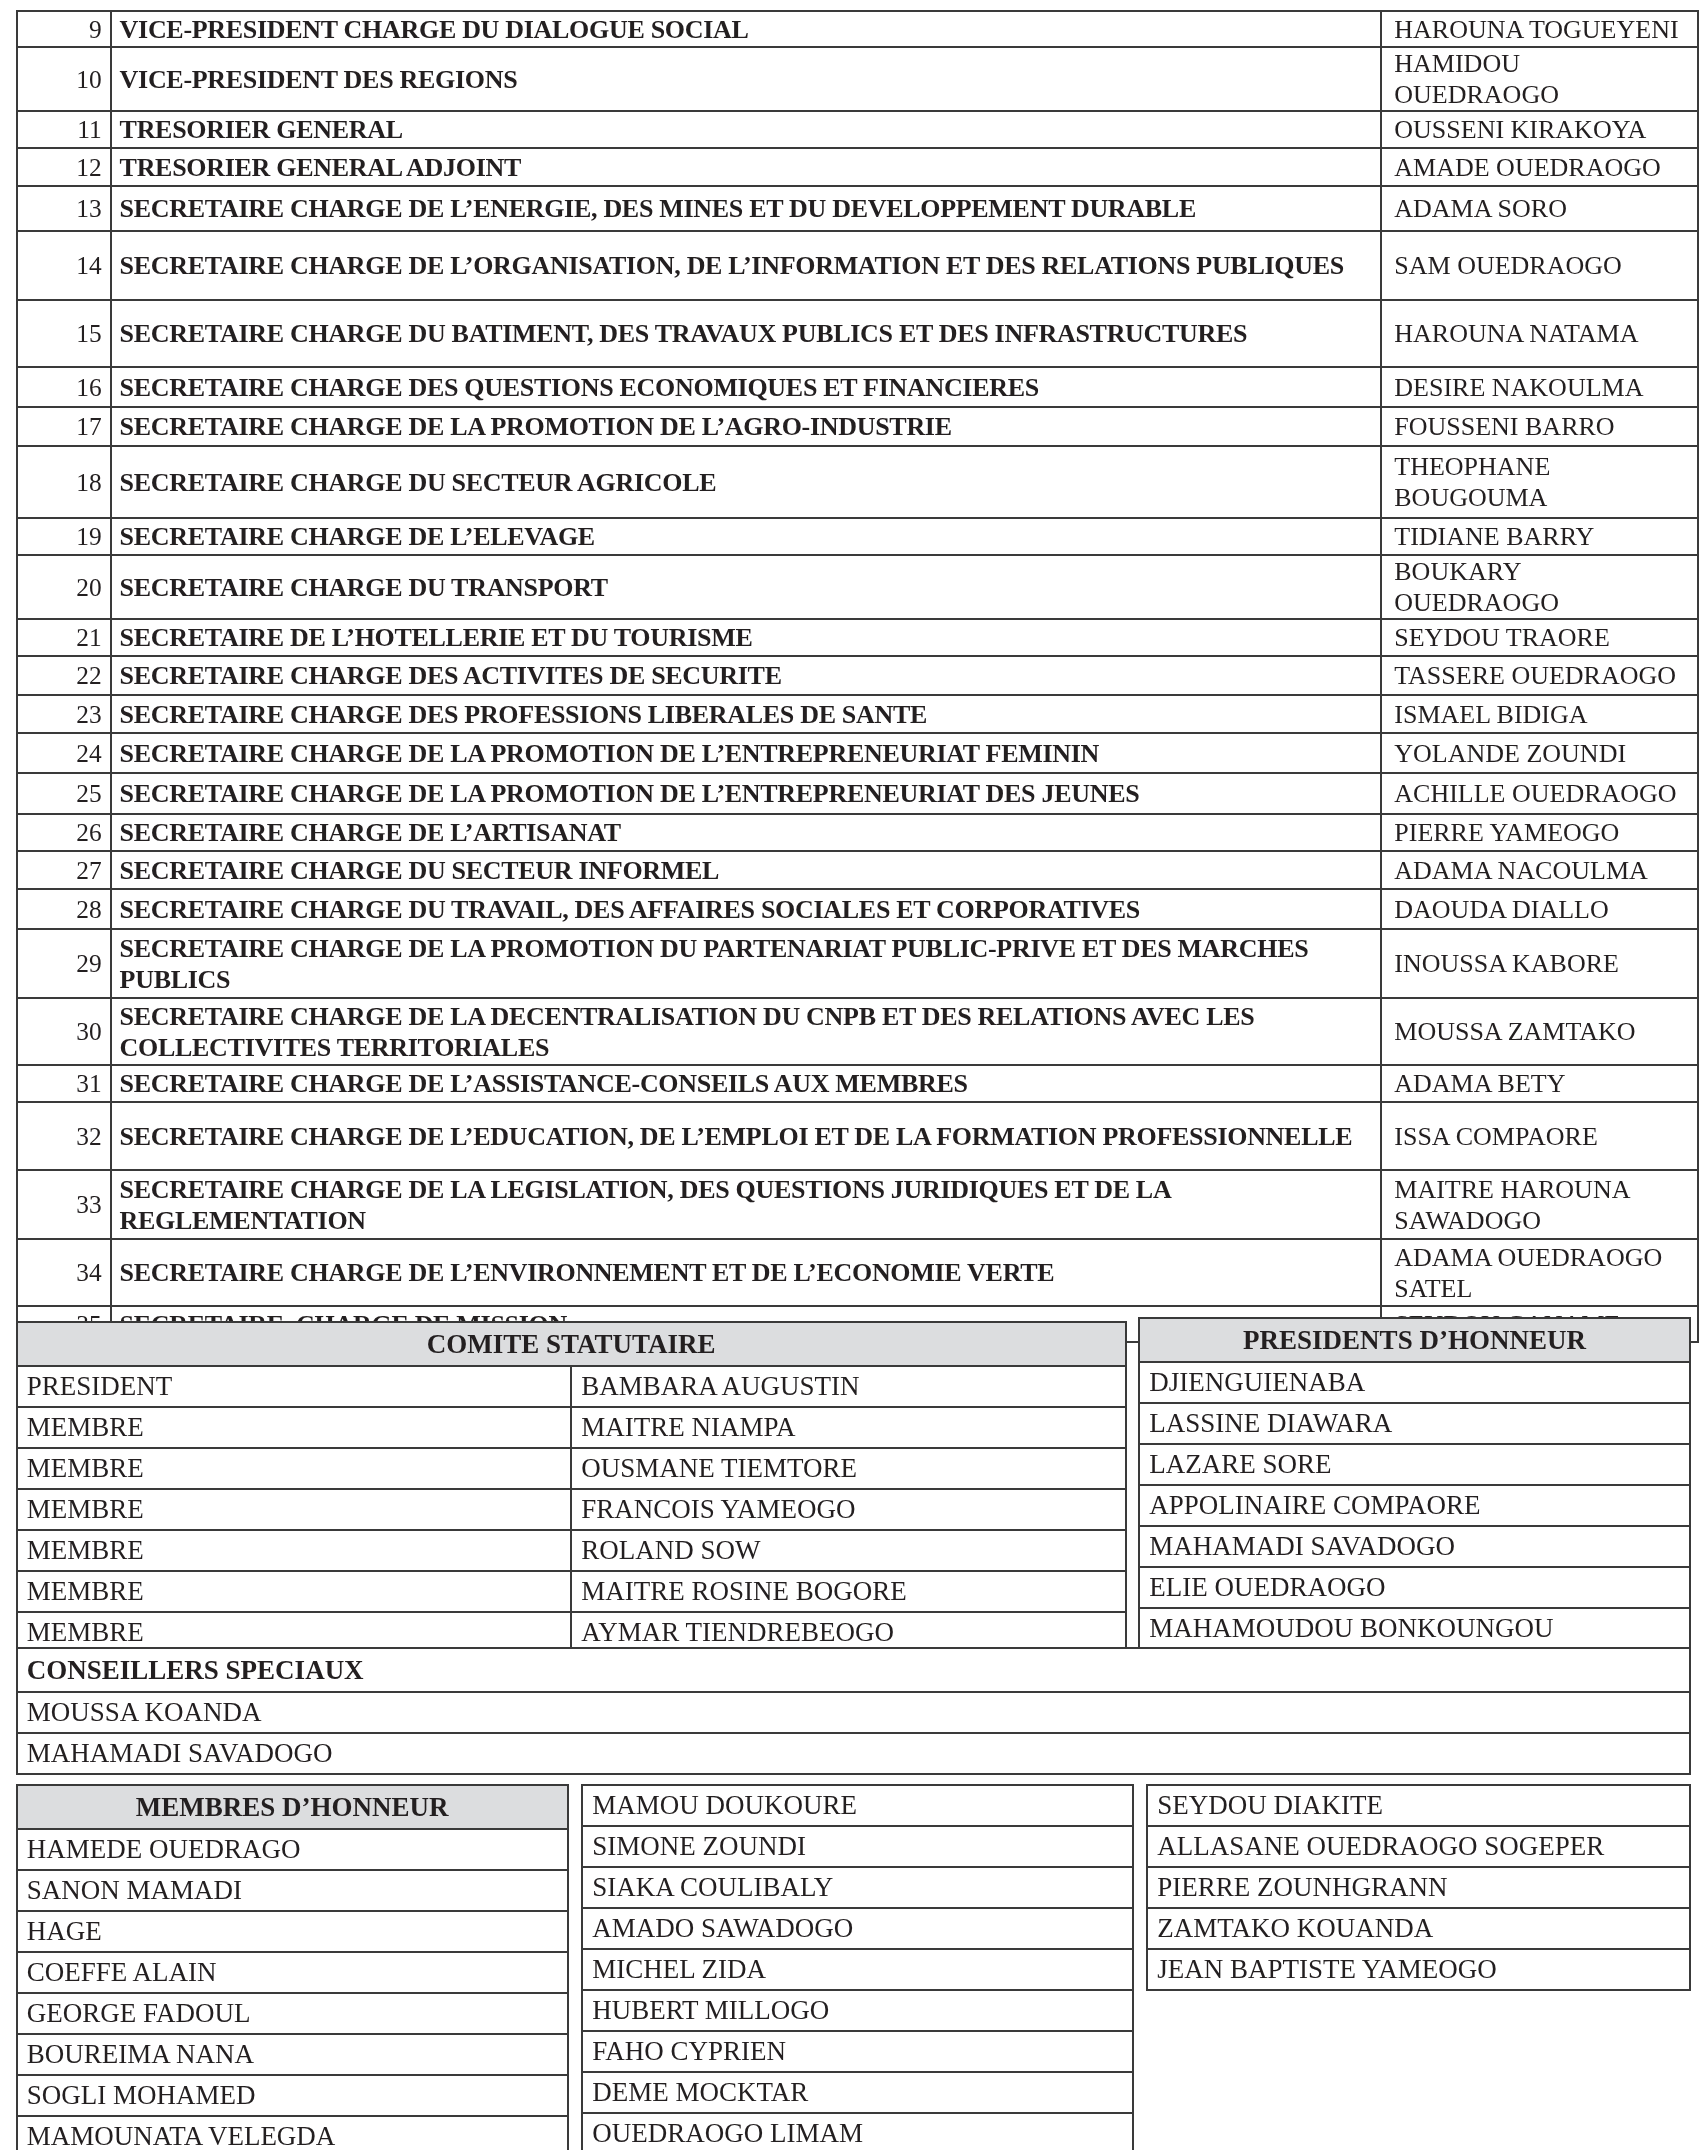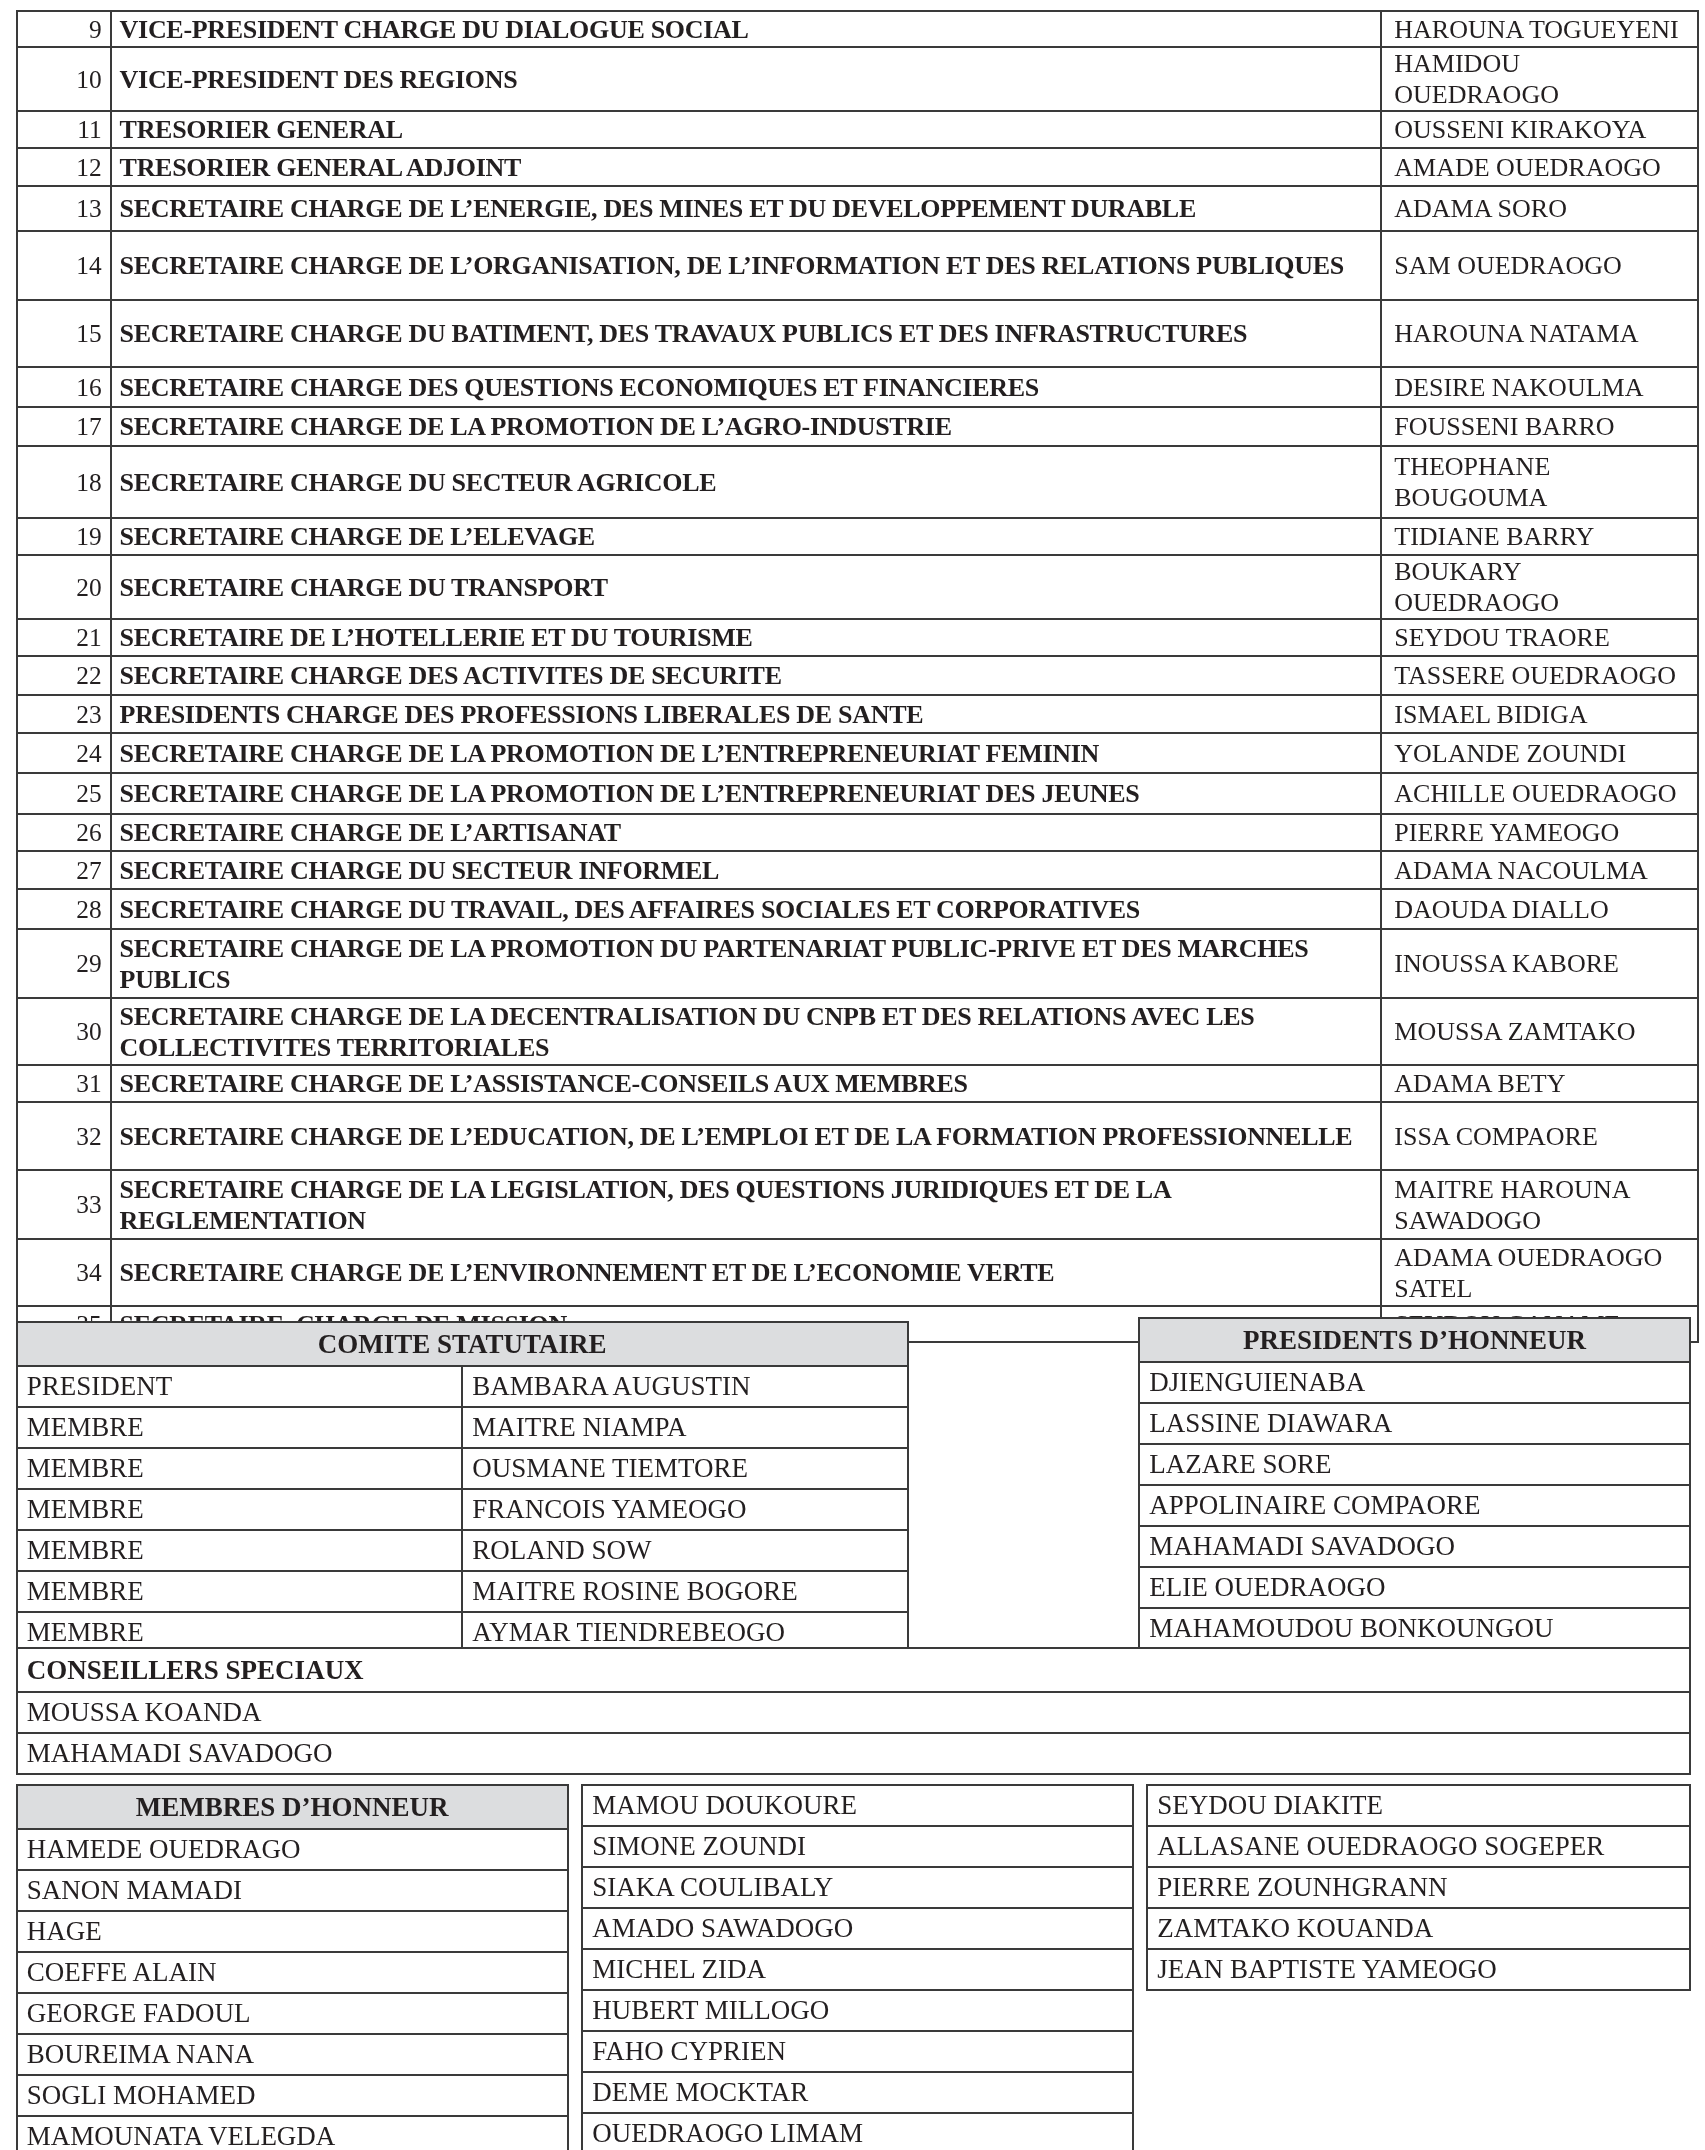--- a/index.html
+++ b/index.html
@@ -12,21 +12,21 @@
   #bureau td { border: 2.3px solid #3a3a3a; padding: 0 8px; vertical-align: middle; }
   #bureau td.num { width: 76px; text-align: right; font-size: 25.4px; padding-right: 8px; }
   #bureau td.title { width: 1252px; font-weight: bold; font-size: 26px; line-height: 31px; letter-spacing: -0.3px; }
   #bureau td.name { font-size: 26px; line-height: 31px; padding-left: 12.7px; }
 
   .box-table { border-collapse: collapse; table-layout: fixed; }
   .box-table td { border: 2.3px solid #3a3a3a; font-size: 27px; padding: 0 9.2px; height: 39px; vertical-align: middle; white-space: nowrap; overflow: hidden; }
   .box-table td.head { background: #dcdddf; font-weight: bold; text-align: center; height: 42px; }
   .box-table td.center { text-align: left; }
 
-  #comite { left: 15.6px; top: 1321px; width: 893px; }
+  #comite { left: 15.6px; top: 1321px; width: 1111px; }
   #comite td.role { width: 176px; }
   #presidents { left: 1138px; top: 1317px; width: 553px; }
   #conseillers { left: 15.6px; top: 1647px; width: 1675px; }
   #conseillers td { border-width: 2.9px; }
   #conseillers td.head { background: #ffffff; text-align: left; }
   #membres1 { left: 15.6px; top: 1784px; width: 553px; }
   #membres2 { left: 581px; top: 1784px; width: 553px; }
   #membres3 { left: 1146px; top: 1784px; width: 545px; }
 </style>
 </head>
@@ -99,21 +99,21 @@
         <td class="title">SECRETAIRE DE L’HOTELLERIE ET DU TOURISME</td>
         <td class="name">SEYDOU TRAORE</td>
       </tr>
       <tr style="height: 39px;">
         <td class="num">22</td>
         <td class="title">SECRETAIRE CHARGE DES ACTIVITES DE SECURITE</td>
         <td class="name">TASSERE OUEDRAOGO</td>
       </tr>
       <tr style="height: 38px;">
         <td class="num">23</td>
-        <td class="title">PRESIDENTS CHARGE DES PROFESSIONS LIBERALES DE SANTE</td>
+        <td class="title">SECRETAIRE CHARGE DES PROFESSIONS LIBERALES DE SANTE</td>
         <td class="name">ISMAEL BIDIGA</td>
       </tr>
       <tr style="height: 40px;">
         <td class="num">24</td>
         <td class="title">SECRETAIRE CHARGE DE LA PROMOTION DE L’ENTREPRENEURIAT FEMININ</td>
         <td class="name">YOLANDE ZOUNDI</td>
       </tr>
       <tr style="height: 41px;">
         <td class="num">25</td>
         <td class="title">SECRETAIRE CHARGE DE LA PROMOTION DE L’ENTREPRENEURIAT DES JEUNES</td>

